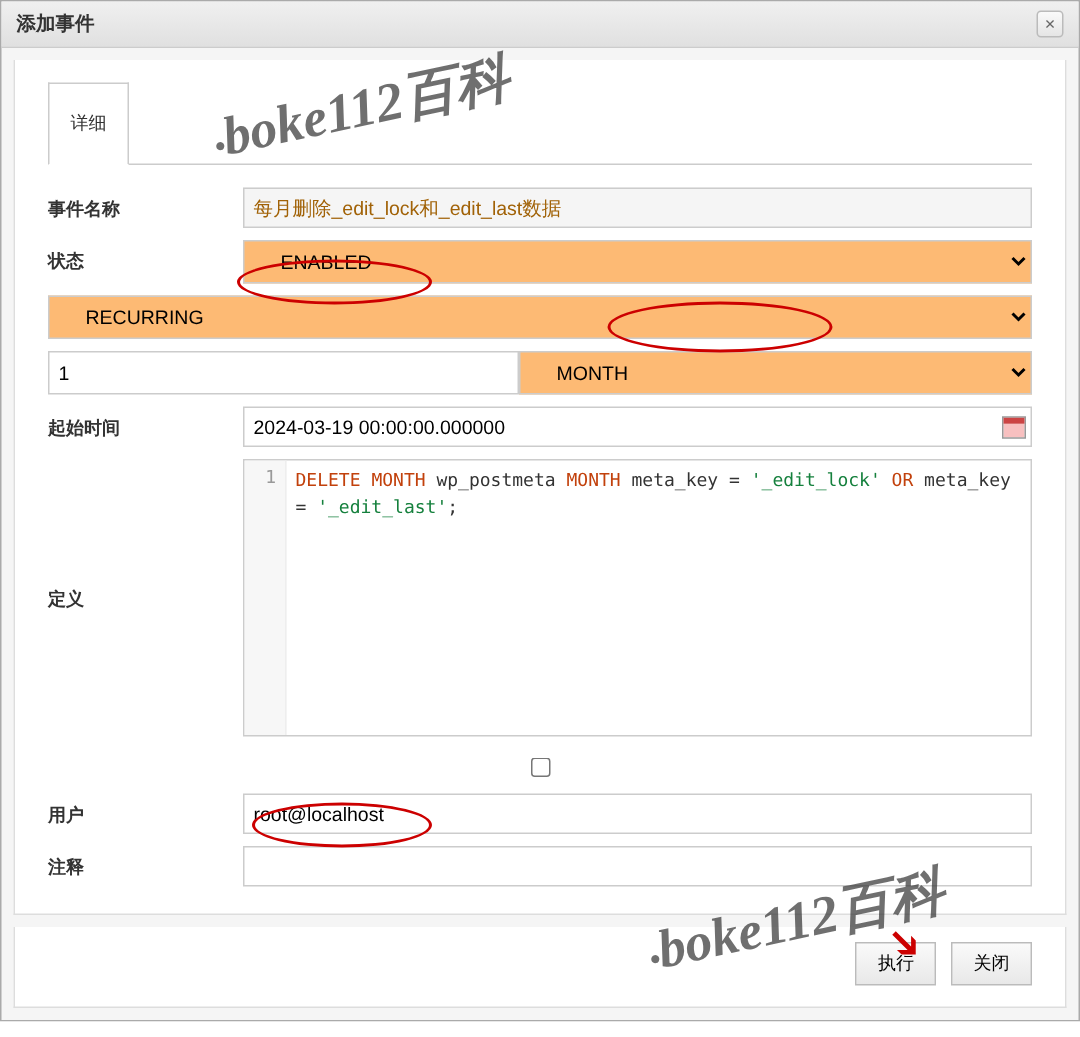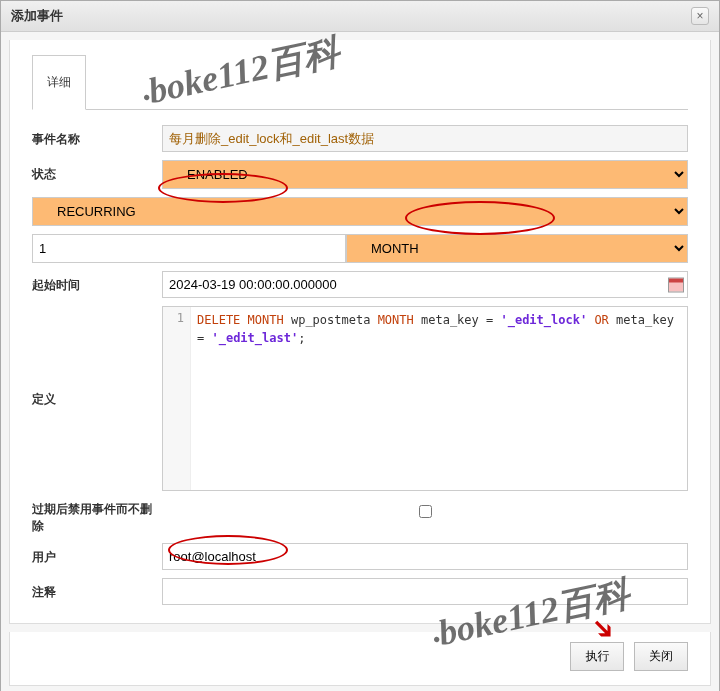--- a/index.html
+++ b/index.html
@@ -80,21 +80,21 @@
       background: #fff; 
       height: 185px; 
       display: flex;
       font-family: Consolas, monospace;
       font-size: 12px;
       overflow: auto;
     }
     .gutter { width: 28px; background: #f7f7f7; border-right: 1px solid #eee; text-align: right; padding: 4px 6px 0 0; color: #999; }
     .code { flex: 1; padding: 4px 6px; line-height: 1.5; white-space: pre-wrap; }
     .kw { color: #c2410c; }
-    .str { color: #6d28d9; font-weight: bold; }
+    .str { color: #15803d; }
     
     .checkbox-row .form-control { text-align: center; padding-top: 6px; }
     
     .dialog-footer { 
       padding: 10px 22px 14px; 
       text-align: right; 
       background: #fff;
       margin: 0 8px 8px 8px;
       border: 1px solid #ddd;
       border-top: none;
@@ -198,21 +198,20 @@
       <div class="form-label" style="padding-top:85px">定义</div>
       <div class="form-control">
         <div class="code-editor">
           <div class="gutter">1</div>
           <div class="code"><span class="kw">DELETE</span> <span class="kw">MONTH</span><span> wp_postmeta </span><span class="kw">MONTH</span><span> meta_key = </span><span class="str">'_edit_lock'</span><span class="kw"> OR </span><span>meta_key = </span><span class="str">'_edit_last'</span><span>;</span></div>
         </div>
       </div>
     </div>
 
     <div class="form-row checkbox-row">
-      <div class="form-label" style="padding-top:2px">过期后禁用事件而不删除</div>
       <div class="form-control">
         <input type="checkbox" style="">
       </div>
     </div>
 
     <div class="form-row">
       <div class="form-label">用户</div>
       <div class="form-control">
         <input type="text" value="root@localhost" style="">
       </div>

